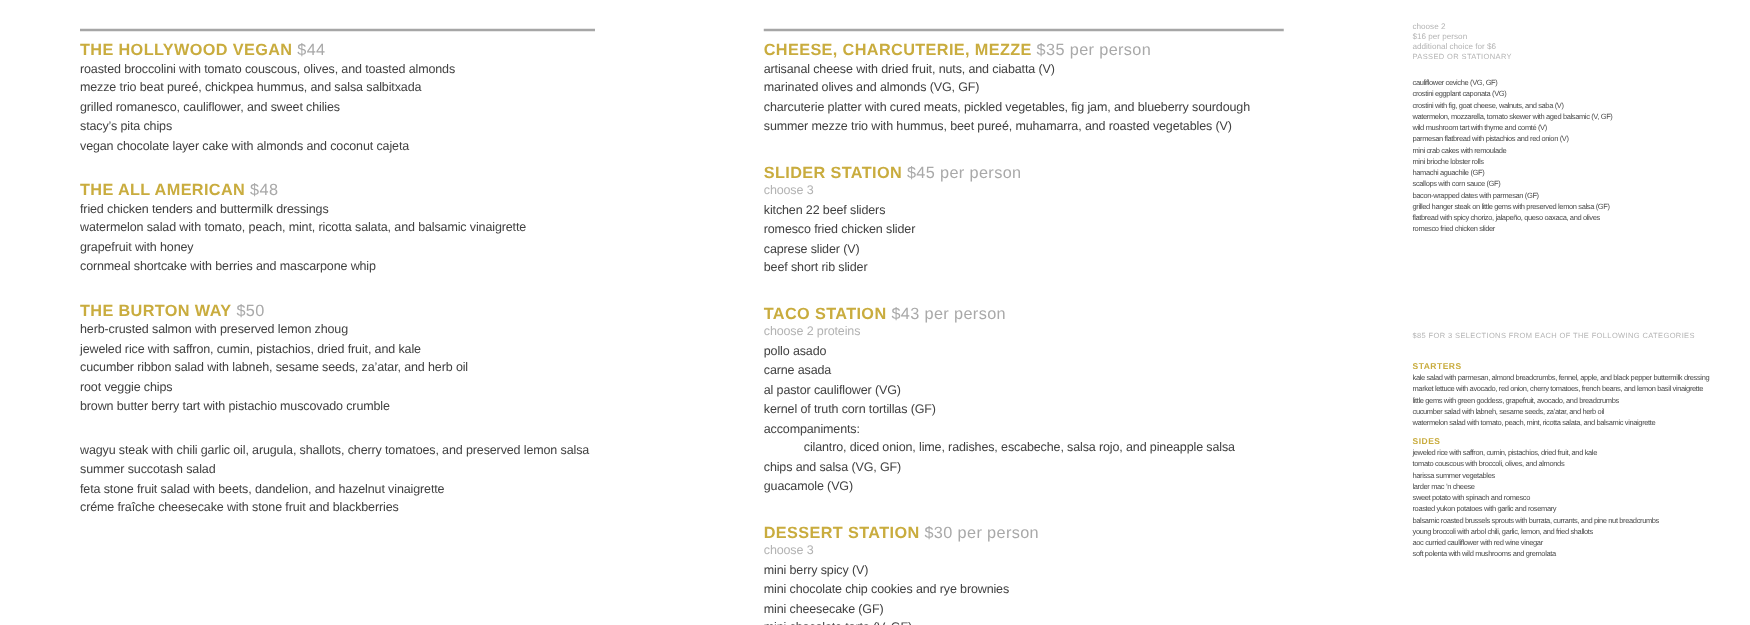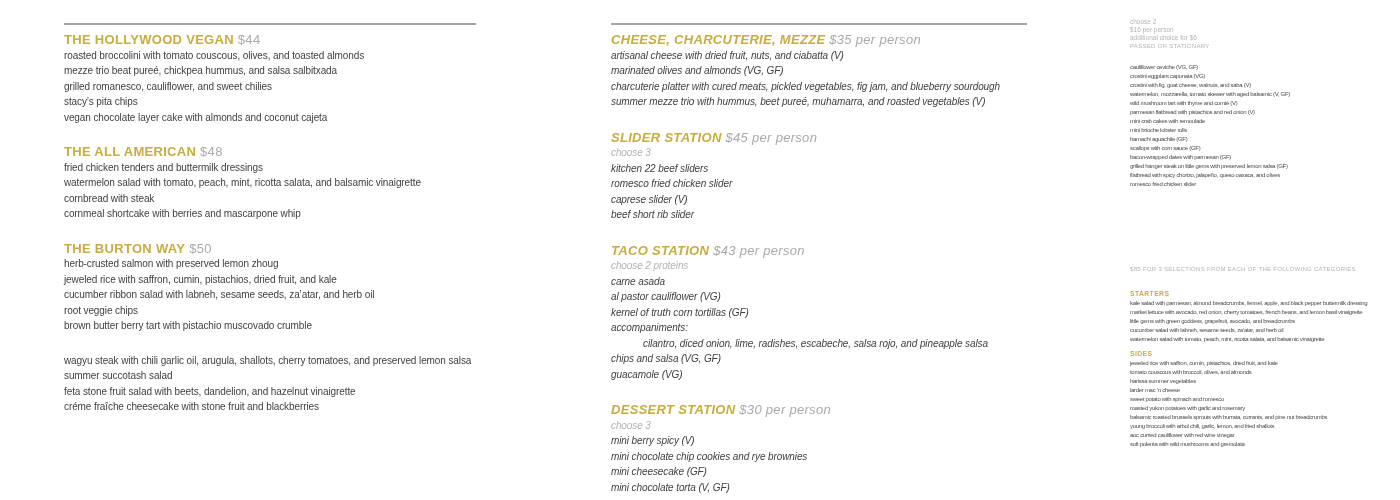--- a/index.html
+++ b/index.html
@@ -14,21 +14,21 @@
   .col-left  { left:64px;  width:484px; }
   .col-mid   { left:611px; width:500px; }
   .col-right { left:1130px; width:261px; padding-top:2px; }
 
   .rule { height:2px; background:#a6a6a6; margin-top:7px; }
   .col-left  .rule { width:412px; }
   .col-mid   .rule { width:416px; }
 
   .sections { margin-top:7px; }
   .section { margin-bottom:19px; }
-  .col-mid .section { margin-bottom:20px;font-style:italic; }
+  .col-mid .section { margin-bottom:20px; }
 
   .sec-head { font-size:13px; line-height:15.5px; letter-spacing:0.3px; }
   .sec-name  { color:#c9ac3e; font-weight:bold; }
   .sec-price { color:#a9a9a9; font-weight:normal; }
 
   .item {
     font-size:10px; line-height:15.5px; color:#414141; letter-spacing:-0.1px;
   }
   .item.note { color:#b3b3b3; }
   .item.indent { padding-left:32px; }
@@ -63,21 +63,21 @@
           <div class="item">roasted broccolini with tomato couscous, olives, and toasted almonds</div>
           <div class="item">mezze trio beat pureé, chickpea hummus, and salsa salbitxada</div>
           <div class="item">grilled romanesco, cauliflower, and sweet chilies</div>
           <div class="item">stacy’s pita chips</div>
           <div class="item">vegan chocolate layer cake with almonds and coconut cajeta</div>
         </div>
         <div class="section">
           <div class="sec-head"><span class="sec-name">THE ALL AMERICAN</span> <span class="sec-price">$48</span></div>
           <div class="item">fried chicken tenders and buttermilk dressings</div>
           <div class="item">watermelon salad with tomato, peach, mint, ricotta salata, and balsamic vinaigrette</div>
-          <div class="item">cornbread with steak</div>
+          <div class="item">grapefruit with honey</div>
           <div class="item">cornmeal shortcake with berries and mascarpone whip</div>
         </div>
         <div class="section">
           <div class="sec-head"><span class="sec-name">THE BURTON WAY</span> <span class="sec-price">$50</span></div>
           <div class="item">herb-crusted salmon with preserved lemon zhoug</div>
           <div class="item">jeweled rice with saffron, cumin, pistachios, dried fruit, and kale</div>
           <div class="item">cucumber ribbon salad with labneh, sesame seeds, za’atar, and herb oil</div>
           <div class="item">root veggie chips</div>
           <div class="item">brown butter berry tart with pistachio muscovado crumble</div>
         </div>
@@ -104,20 +104,21 @@
           <div class="sec-head"><span class="sec-name">SLIDER STATION</span> <span class="sec-price">$45 per person</span></div>
           <div class="item note">choose 3</div>
           <div class="item">kitchen 22 beef sliders</div>
           <div class="item">romesco fried chicken slider</div>
           <div class="item">caprese slider (V)</div>
           <div class="item">beef short rib slider</div>
         </div>
         <div class="section">
           <div class="sec-head"><span class="sec-name">TACO STATION</span> <span class="sec-price">$43 per person</span></div>
           <div class="item note">choose 2 proteins</div>
+          <div class="item">pollo asado</div>
           <div class="item">carne asada</div>
           <div class="item">al pastor cauliflower (VG)</div>
           <div class="item">kernel of truth corn tortillas (GF)</div>
           <div class="item">accompaniments:</div>
           <div class="item indent">cilantro, diced onion, lime, radishes, escabeche, salsa rojo, and pineapple salsa</div>
           <div class="item">chips and salsa (VG, GF)</div>
           <div class="item">guacamole (VG)</div>
         </div>
         <div class="section">
           <div class="sec-head"><span class="sec-name">DESSERT STATION</span> <span class="sec-price">$30 per person</span></div>

